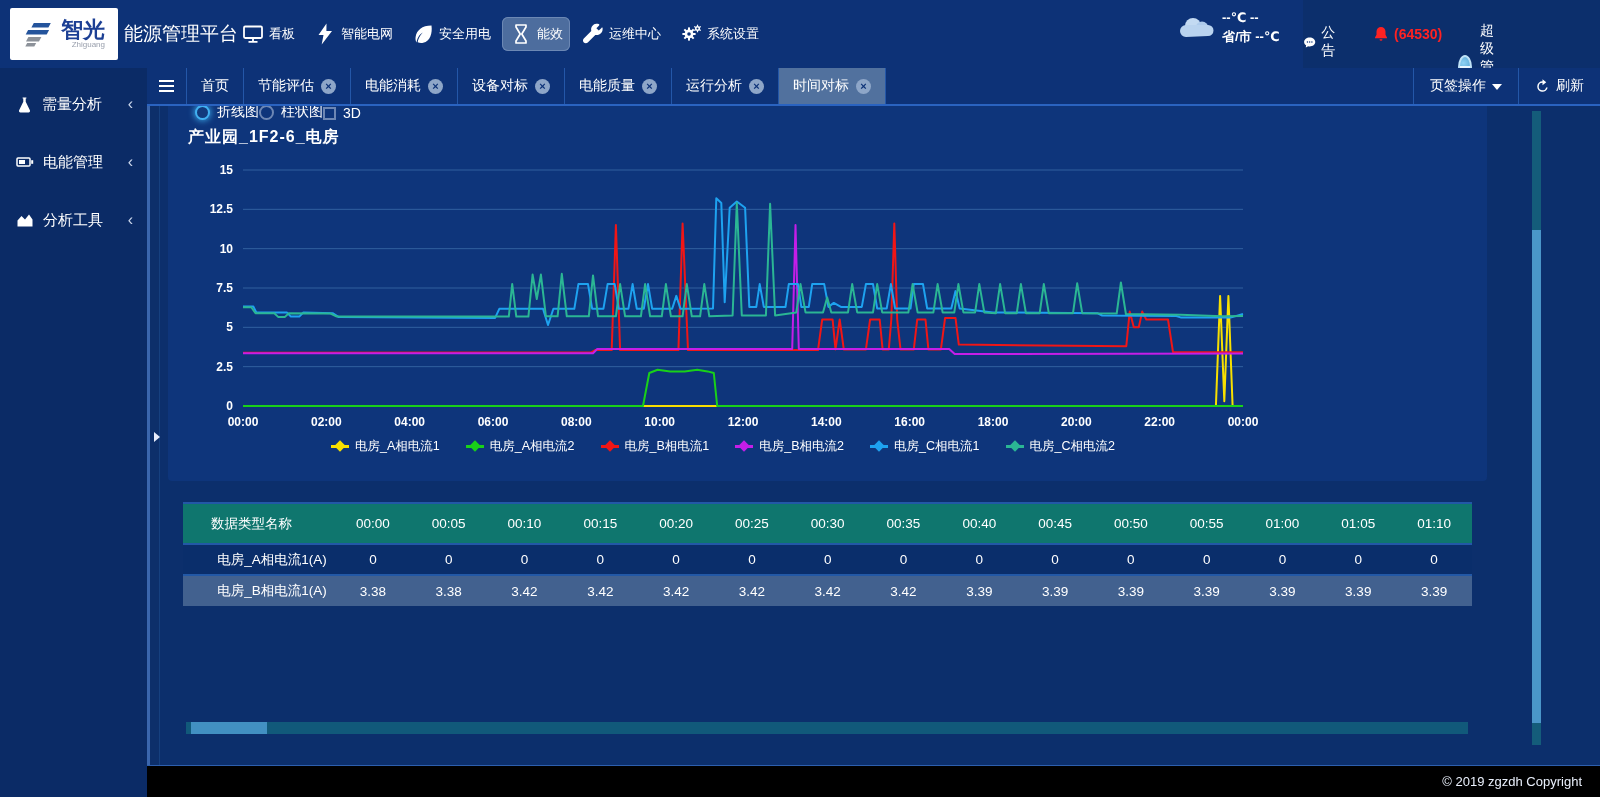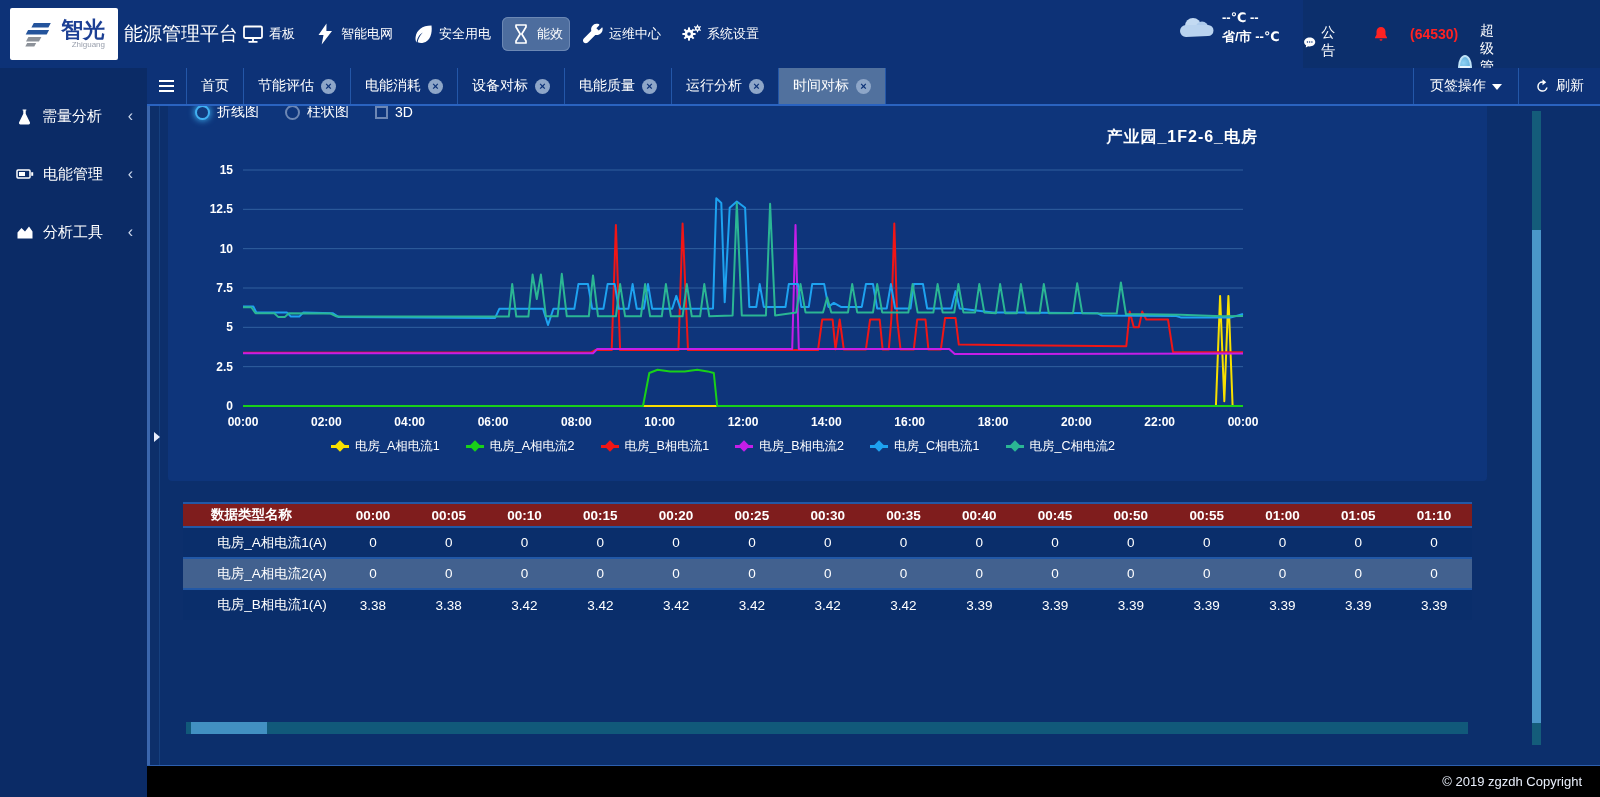--- a/index.html
+++ b/index.html
@@ -10,60 +10,60 @@
   #logo-text{font-size:22px;font-weight:bold;color:#1c3f94;line-height:20px}
   #logo-sub{font-size:8px;color:#9aa0ad;text-align:right}
   #app-title{position:absolute;left:124px;top:0;height:68px;line-height:68px;font-size:19px;color:#fff;white-space:nowrap}
   #main-nav{position:absolute;left:234px;top:4px;height:60px;display:flex;align-items:center;gap:4px}
   .nav-item{min-width:62px;padding:5px 7px;display:flex;flex-direction:row;align-items:center;gap:4px;border-radius:6px;cursor:pointer}
   .nav-item .nav-label{font-size:13px;white-space:nowrap}
   .nav-item.active{background:#4d6d9e;box-shadow:0 0 0 1px #6c88b4 inset}
   #weather{position:absolute;left:1180px;top:10px;display:flex;align-items:center;gap:6px}
   #weather .wlines{display:flex;flex-direction:column;gap:3px;font-size:13px;font-weight:bold;white-space:nowrap}
   #announce{position:absolute;left:1303px;top:24px;display:flex;align-items:center;gap:5px;font-size:14px;cursor:pointer}
-  #alarm{position:absolute;left:1372px;top:24px;display:flex;align-items:center;gap:20px;cursor:pointer}
+  #alarm{position:absolute;left:1372px;top:24px;display:flex;align-items:center;gap:4px;cursor:pointer}
   #alarm .cnt{color:#ff2222;font-weight:bold;font-size:14px}
   #user{position:absolute;left:1458px;top:22px;display:flex;align-items:center;gap:8px;font-size:14px;cursor:pointer}
   #avatar{width:24px;height:24px;border-radius:50%;background:radial-gradient(circle at 35% 30%,#8fd2f4,#2f86bd);border:2px solid #bfe2f6;display:flex;align-items:center;justify-content:center}
   #avatar i{display:block;width:10px;height:2px;background:#eaf6ff}
   
-  #sidebar{position:absolute;left:0;top:68px;width:147px;height:729px;background:#0b2b66;padding-top:12px}
+  #sidebar{position:absolute;left:0;top:68px;width:147px;height:729px;background:#0b2b66;}
   .side-item{height:44px;margin-top:14px;display:flex;align-items:center;padding:0 14px 0 16px;cursor:pointer}
   .side-item .s-label{font-size:15px;margin-left:9px;flex:1;white-space:nowrap}
   .side-item .chev{color:#cdd8ec;font-size:16px}
   
   #tabbar{position:absolute;left:147px;top:68px;width:1453px;height:38px;background:#0d3277;border-bottom:2px solid #2a63c0;display:flex}
   #hamburger{width:40px;height:36px;display:flex;flex-direction:column;align-items:center;justify-content:center;gap:3px;cursor:pointer;border-right:1px solid #2457a8}
   #hamburger i{display:block;width:15px;height:2px;background:#fff}
   .tab{height:36px;display:flex;align-items:center;gap:7px;padding:0 14px;font-size:14px;border-right:1px solid #2457a8;cursor:pointer;white-space:nowrap}
   .tab.active{background:#51719e}
   .tab-close{width:15px;height:15px;border-radius:50%;background:#8ea6c8;color:#0d3277;font-size:11px;font-weight:bold;line-height:15px;text-align:center;cursor:pointer}
   #tab-actions{margin-left:auto;display:flex}
   .tab-act{height:36px;display:flex;align-items:center;gap:6px;padding:0 16px;font-size:14px;border-left:1px solid #2457a8;cursor:pointer;white-space:nowrap}
   .caret{width:0;height:0;border-left:5px solid transparent;border-right:5px solid transparent;border-top:6px solid #fff;margin-top:2px}
   
   #main{position:absolute;left:147px;top:106px;width:1453px;height:659px;background:#0c2f6c;overflow:hidden}
   #collapse-strip{position:absolute;left:0;top:0;width:13px;height:659px;background:#0d2f6a;border-left:3px solid #3b66ad;border-right:1px solid #16407f;cursor:pointer}
   #collapse-arrow{position:absolute;left:4px;top:326px;width:0;height:0;border-top:5px solid transparent;border-bottom:5px solid transparent;border-left:6px solid #e8eefc}
   #chart-panel{position:absolute;left:21px;top:-12px;width:1319px;height:387px;background:#0e357b;border-radius:4px}
-  #chart-controls{position:absolute;left:27px;top:9px;display:flex;align-items:center;gap:26px}
+  #chart-controls{position:absolute;left:27px;top:9px;display:flex;align-items:flex-end;}
   .ctl{display:flex;align-items:center;gap:7px;font-size:14px;cursor:pointer}
   .radio{width:15px;height:15px;border-radius:50%;border:2px solid #6d87b4;background:transparent}
   .radio.on{border-color:#41b1f2;background:#123a7c;box-shadow:0 0 6px 1px rgba(65,177,242,.85)}
   .checkbox{width:13px;height:13px;border:2px solid #6d87b4;background:transparent}
-  #chart-title{position:absolute;left:20px;top:33px;width:1070px;text-align:right;font-size:16px;font-weight:bold;letter-spacing:1px}
+  #chart-title{position:absolute;left:20px;top:33px;width:1070px;text-align:left;font-size:16px;font-weight:bold;letter-spacing:1px}
   #chart-svg{position:absolute;left:20px;top:58px}
   #legend{position:absolute;left:20px;top:344px;width:1070px;display:flex;justify-content:center;gap:26px}
   .legend-item{display:flex;align-items:center;gap:6px;font-size:12.5px;cursor:pointer;white-space:nowrap}
   .legend-mark{position:relative;width:18px;height:9px}
   .legend-mark .ln{position:absolute;left:0;top:3px;width:18px;height:3px}
   .legend-mark .dm{position:absolute;left:5px;top:0;width:8px;height:8px;transform:rotate(45deg)}
   
   #data-table{position:absolute;left:36px;top:396px;width:1289px;border-collapse:collapse;table-layout:fixed;font-size:13.5px}
-  #data-table th{height:24px;background:#7f1d1d;font-weight:bold;text-align:center}
+  #data-table th{height:41px;background:#0f766e;font-weight:normal;text-align:center}
   #data-table th:first-child{text-align:left;padding-left:28px}
   #data-table td{height:31px;text-align:center}
   #data-table td:first-child{text-align:center;padding-left:26px;white-space:nowrap}
   #data-table tr{border-top:2px solid #2258a6}
   #data-table tbody tr:nth-child(odd){background:#0a2e6b}
   #data-table tbody tr:nth-child(even){background:#42618f}
   #h-scroll{position:absolute;left:39px;top:616px;width:1282px;height:12px;background:#11597a}
   #h-thumb{position:absolute;left:5px;top:0;width:76px;height:12px;background:#4290c2}
   #v-scroll{position:absolute;left:1385px;top:5px;width:9px;height:634px;background:#145c7a}
   #v-thumb{position:absolute;left:0;top:119px;width:9px;height:493px;background:#4a96c9}
@@ -418,38 +418,20 @@
           <td>0</td>
           <td>0</td>
           <td>0</td>
           <td>0</td>
           <td>0</td>
           <td>0</td>
           <td>0</td>
           <td>0</td>
         </tr>
         <tr>
-          <td>电房_A相电流2(A)</td>
-          <td>0</td>
-          <td>0</td>
-          <td>0</td>
-          <td>0</td>
-          <td>0</td>
-          <td>0</td>
-          <td>0</td>
-          <td>0</td>
-          <td>0</td>
-          <td>0</td>
-          <td>0</td>
-          <td>0</td>
-          <td>0</td>
-          <td>0</td>
-          <td>0</td>
-        </tr>
-        <tr>
           <td>电房_B相电流1(A)</td>
           <td>3.38</td>
           <td>3.38</td>
           <td>3.42</td>
           <td>3.42</td>
           <td>3.42</td>
           <td>3.42</td>
           <td>3.42</td>
           <td>3.42</td>
           <td>3.39</td>

